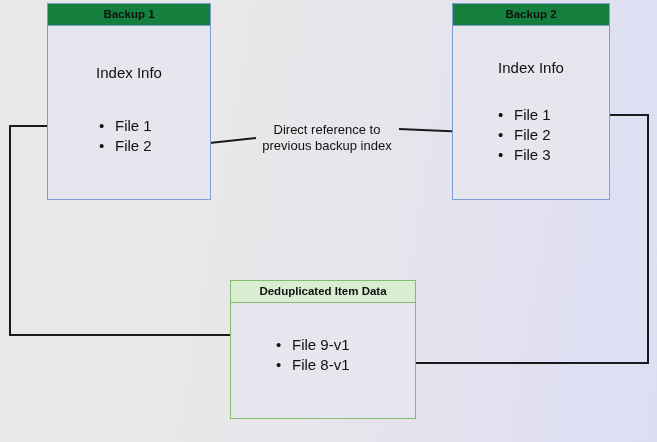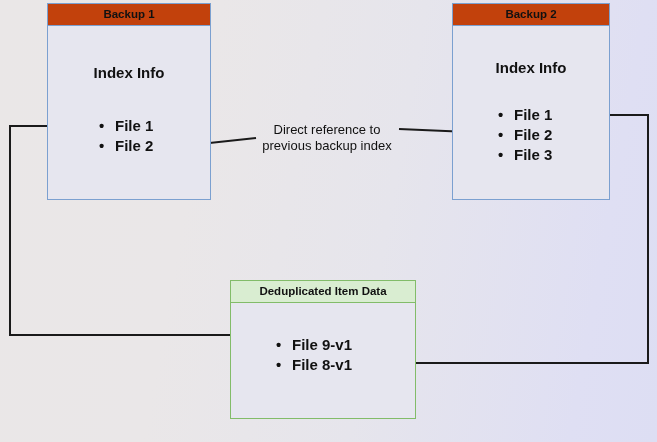--- a/index.html
+++ b/index.html
@@ -35,27 +35,26 @@
     background: #e6e6ef;
   }
   .box-header {
     box-sizing: border-box;
     height: 22px;
     line-height: 20px;
     text-align: center;
     font-size: 11.5px;
     font-weight: bold;
     color: #111;
-    background: #c2410c;
+    background: #15803d;
     border-bottom: 1.5px solid #7ba0d0;
   }
   .box-body {
     position: relative;
     height: calc(100% - 22px);
-    font-weight: bold;
   }
   .box.green {
     border-color: #82bc69;
   }
   .box.green > .box-header {
     background: #d9edd1;
     border-bottom-color: #82bc69;
   }
 
   .index-label {

